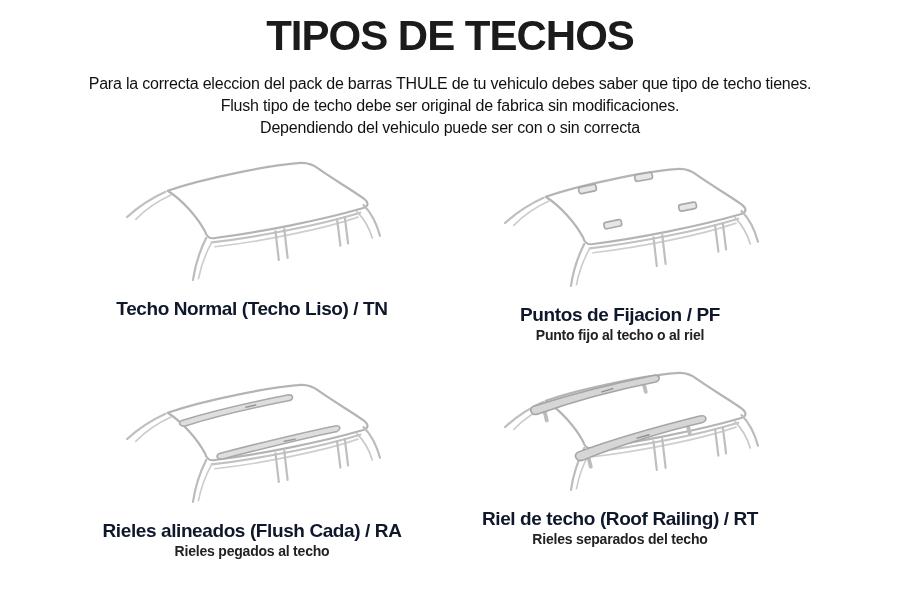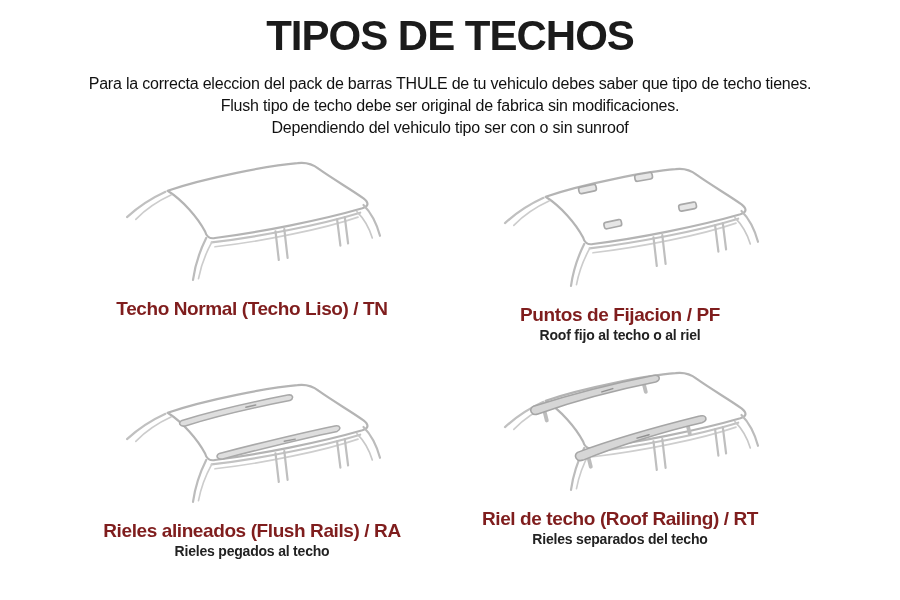--- a/index.html
+++ b/index.html
@@ -52,21 +52,21 @@
   .cell-ra { left: 27px;  top: 372px; width: 450px; }
   .cell-rt { left: 435px; top: 360px; width: 370px; }
   .illus { width: 330px; height: 154px; }
   .cell-tn .illus, .cell-ra .illus { transform: translateX(18px); }
   .cell-pf .illus, .cell-rt .illus { transform: translateX(28px); }
   .caption {
     margin-top: -6px;
     font-size: 19px;
     font-weight: 700;
     letter-spacing: -0.4px;
-    color: #7f1d1d;
+    color: #0f172a;
     white-space: nowrap;
   }
   .subcaption {
     margin-top: 1px;
     font-size: 14px;
     font-weight: 700;
     letter-spacing: -0.2px;
     color: #222222;
     white-space: nowrap;
     min-height: 16px;
@@ -106,21 +106,21 @@
         <path d="M229,56 C235,62 240,70 243,80" stroke="#c8c8c8" stroke-width="1.5"></path>
       </g>
     </defs>
   </svg>
 
   <h1 class="title">TIPOS DE TECHOS</h1>
 
   <div class="intro">
     <div>Para la correcta eleccion del pack de barras THULE de tu vehiculo debes saber que tipo de techo tienes.</div>
     <div>Flush tipo de techo debe ser original de fabrica sin modificaciones.</div>
-    <div>Dependiendo del vehiculo tipo ser con o sin sunroof</div>
+    <div>Dependiendo del vehiculo puede ser con o sin correcta</div>
   </div>
 
   <div class="cell cell-tn">
     <svg class="illus" viewBox="0 0 300 140">
       <use href="#roof-base"></use>
     </svg>
     <div class="caption">Techo Normal (Techo Liso) / TN</div>
     <div class="subcaption"></div>
   </div>
 
@@ -128,36 +128,36 @@
     <svg class="illus" viewBox="0 0 300 140">
       <use href="#roof-base"></use>
       <g fill="#e6e6e6" stroke="#a8a8a8" stroke-width="1.5">
         <rect x="-8" y="-3" width="16" height="6" rx="2" transform="translate(95,30) rotate(-12)"></rect>
         <rect x="-8" y="-3" width="16" height="6" rx="2" transform="translate(146,19) rotate(-10)"></rect>
         <rect x="-8" y="-3" width="16" height="6" rx="2" transform="translate(118,62) rotate(-12)"></rect>
         <rect x="-8" y="-3" width="16" height="6" rx="2" transform="translate(186,46) rotate(-11)"></rect>
       </g>
     </svg>
     <div class="caption">Puntos de Fijacion / PF</div>
-    <div class="subcaption">Roof fijo al techo o al riel</div>
+    <div class="subcaption">Punto fijo al techo o al riel</div>
   </div>
 
   <div class="cell cell-ra">
     <svg class="illus" viewBox="0 0 300 140">
       <use href="#roof-base"></use>
       <g>
         <path d="M70,44 C100,35 140,26 166,21 C171,20 172,24 168,26
                  C142,31 102,40 73,49 C68,50 66,46 70,44 Z" fill="#dedede" stroke="#a9a9a9" stroke-width="1.4"></path>
         <path d="M128,32 l9,-2" stroke="#999999" stroke-width="1.3" fill="none" stroke-linecap="round"></path>
         <path d="M104,74 C135,66 180,55 209,49 C214,48 215,52 211,54
                  C182,60 138,71 107,79 C102,80 100,76 104,74 Z" fill="#dedede" stroke="#a9a9a9" stroke-width="1.4"></path>
         <path d="M163,63 l10,-2" stroke="#999999" stroke-width="1.3" fill="none" stroke-linecap="round"></path>
       </g>
     </svg>
-    <div class="caption">Rieles alineados (Flush Rails) / RA</div>
+    <div class="caption">Rieles alineados (Flush Cada) / RA</div>
     <div class="subcaption">Rieles pegados al techo</div>
   </div>
 
   <div class="cell cell-rt">
     <svg class="illus" viewBox="0 0 300 140">
       <use href="#roof-base"></use>
       <g>
 
         <path d="M56,47 L58,55" stroke="#bdbdbd" stroke-width="3.5" stroke-linecap="round" fill="none"></path>
         <path d="M146,21 L148,29" stroke="#bdbdbd" stroke-width="3.5" stroke-linecap="round" fill="none"></path>

